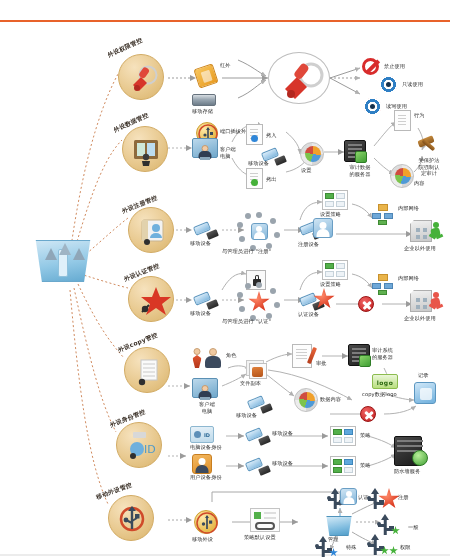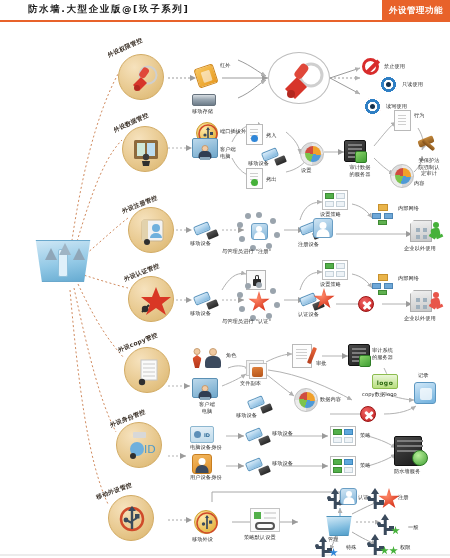--- a/index.html
+++ b/index.html
@@ -364,22 +364,20 @@
     position:absolute; right:0; bottom:0; width:11px;height:7px; border-radius:1px;
     background: linear-gradient(170deg,#5a5a5a,#232323); transform: rotate(-22deg);
   }
 </style>
 </head>
 <body>
 
 <div id="page">
 
   <div class="header">
-    <div class="header-title">防水墙.大型企业版@[玖子系列]</div>
-    <div class="header-badge">外设管理功能</div>
   </div>
 
   <div class="canvas">
 
     <svg class="wires" viewBox="0 0 450 536">
       <defs>
         <marker id="ar" markerWidth="7" markerHeight="7" refX="6" refY="3" orient="auto">
           <path d="M0,0 L6,3 L0,6 z" fill="#9b9b9b"></path>
         </marker>
         <marker id="arg" markerWidth="6" markerHeight="6" refX="5" refY="2.5" orient="auto">

